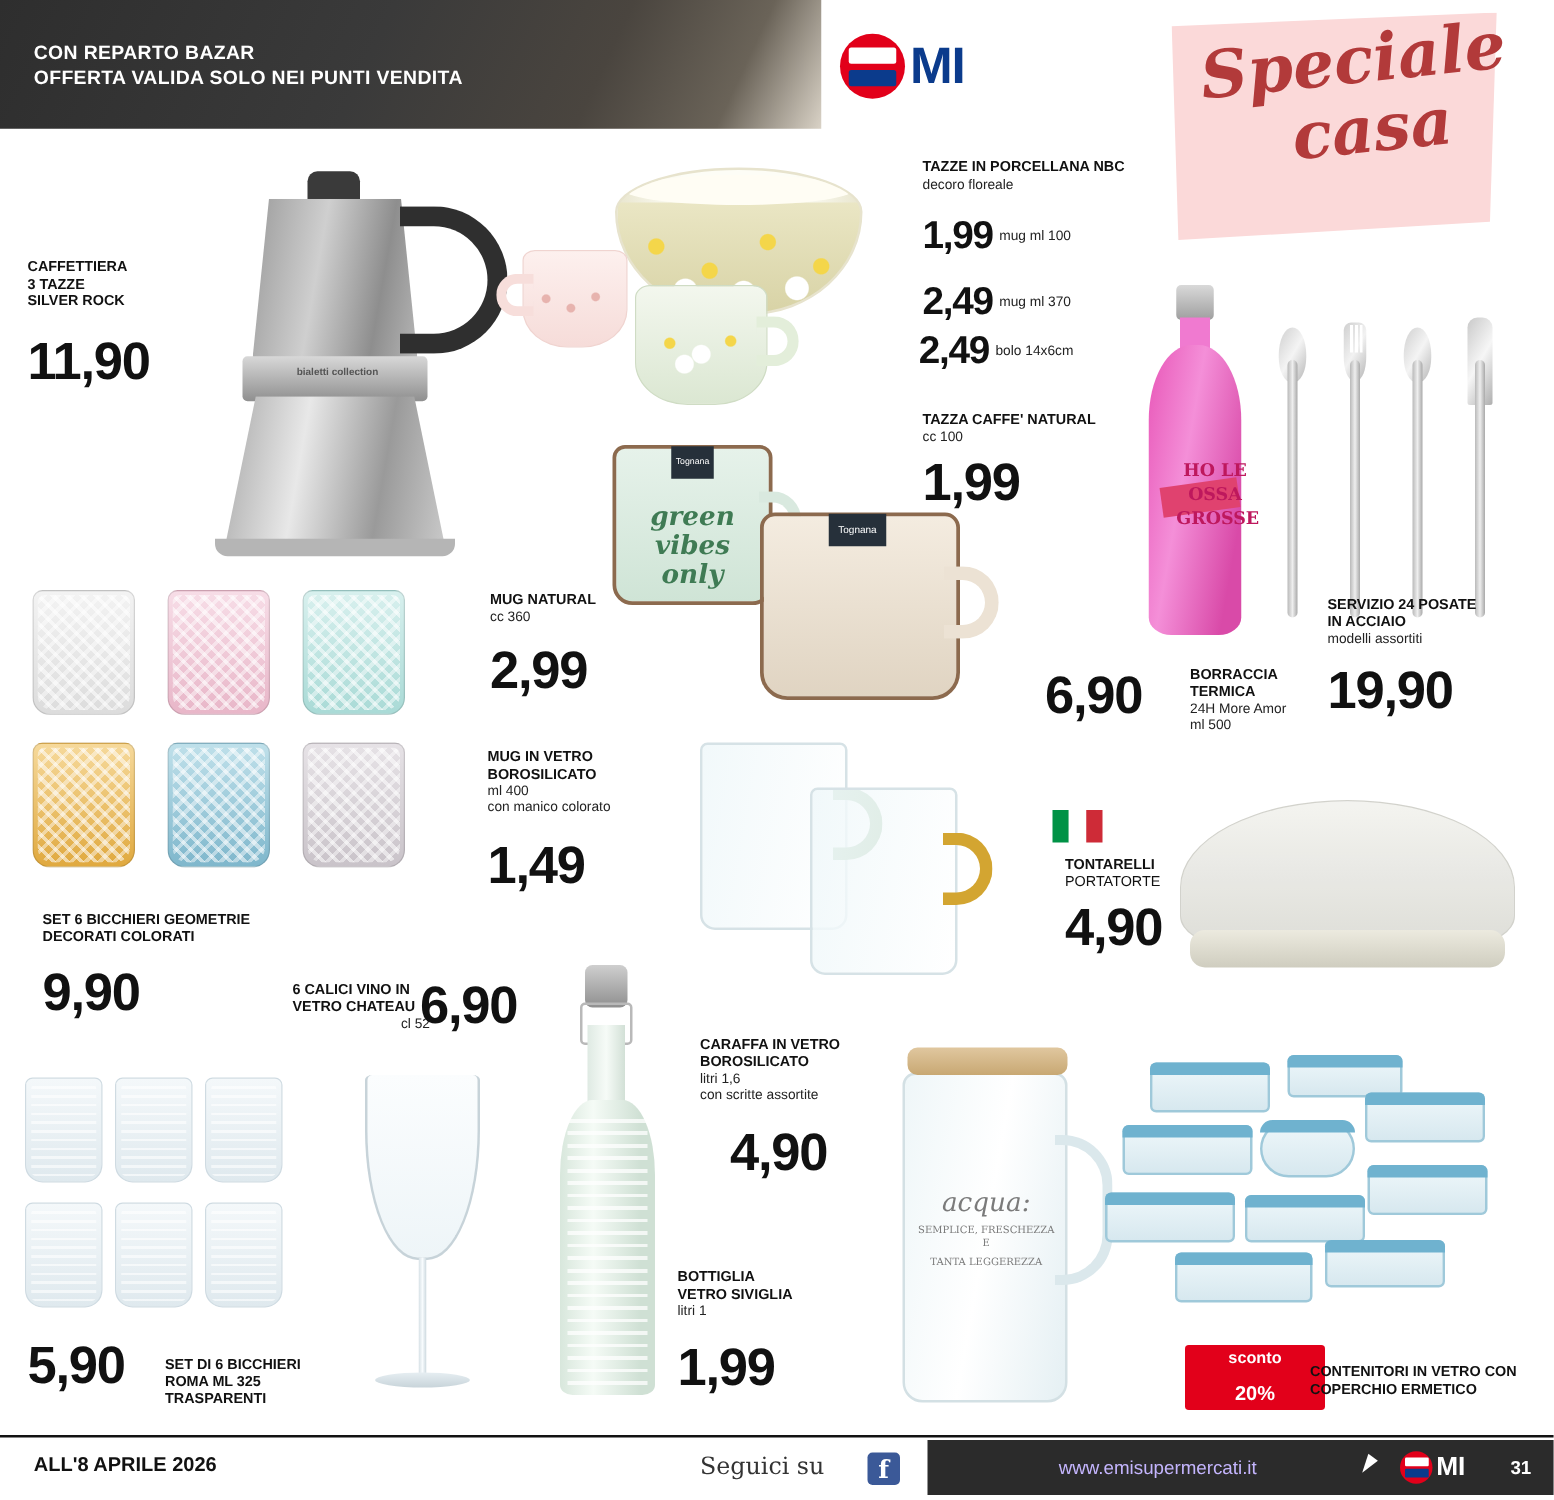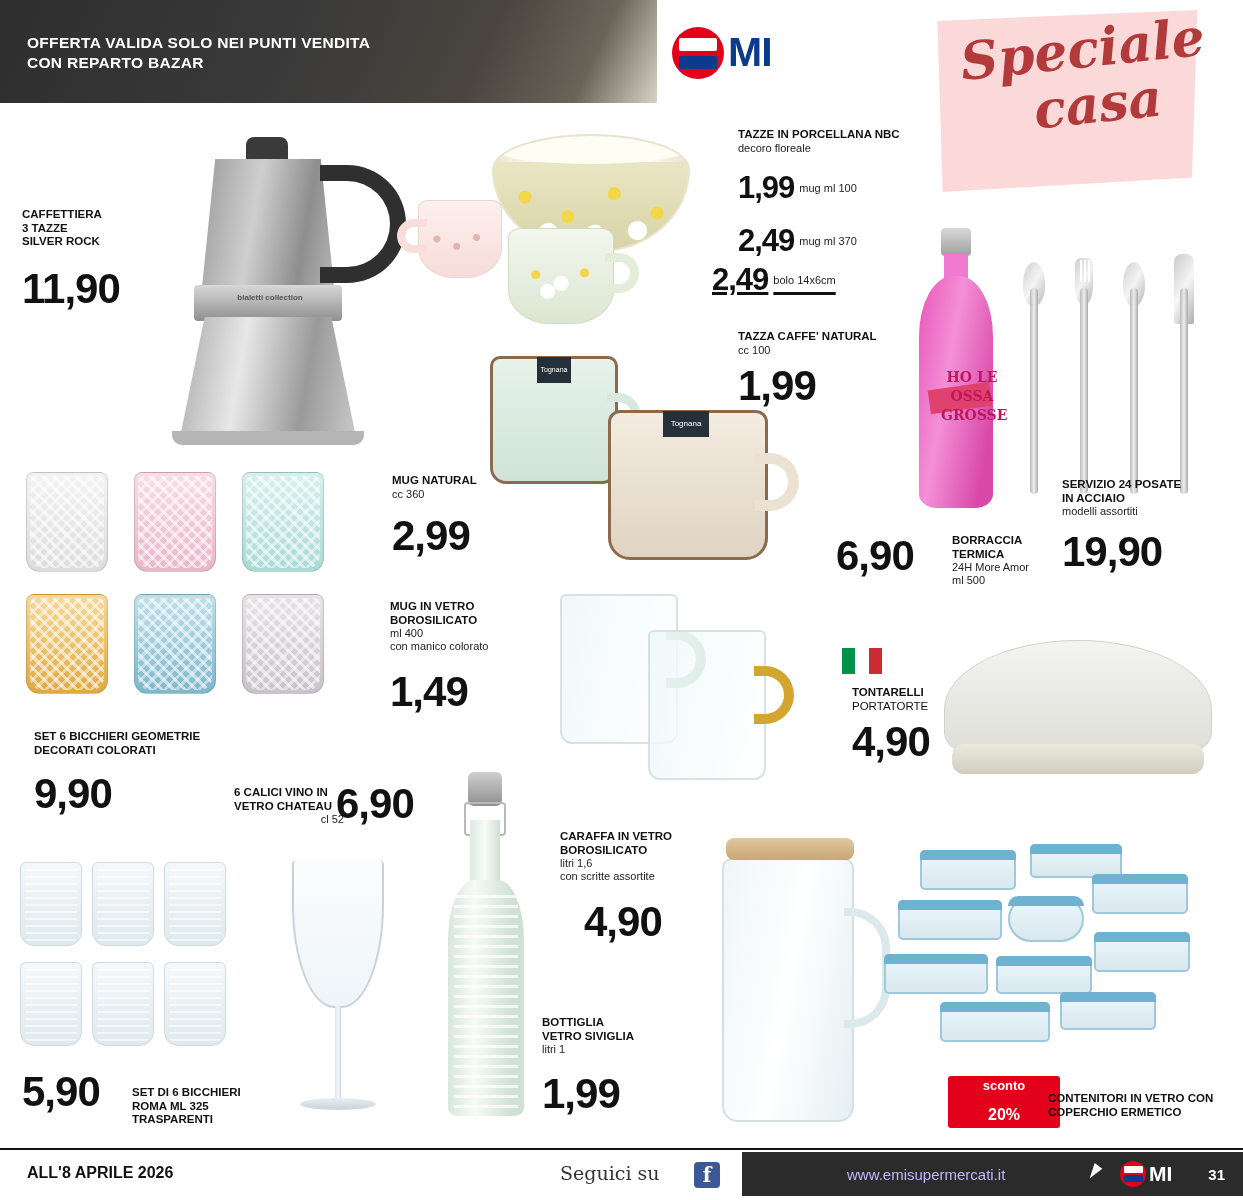--- a/index.html
+++ b/index.html
@@ -465,22 +465,22 @@
   .footer-emi .w2{ color:#fff; font-weight:bold; font-size:21px; margin-left:3px; }
   .page-num{
     position:absolute; right:18px; top:14px; color:#fff; font-weight:bold; font-size:15px;
   }
 </style>
 </head>
 <body>
 
 <div class="top-banner">
   <div class="top-banner-text">
+    <div>CON REPARTO BAZAR</div>
     <div>OFFERTA VALIDA SOLO NEI PUNTI VENDITA</div>
-    <div>CON REPARTO BAZAR</div>
   </div>
 </div>
 
 <div class="emi-logo">
   <div class="emi-circle"></div>
   <div class="emi-word">MI</div>
 </div>
 
 <div class="speciale-tag"></div>
 <div class="speciale-text">
@@ -522,33 +522,38 @@
   <div>TAZZE IN PORCELLANA NBC</div>
   <span class="sub">decoro floreale</span>
 </div>
 
 <div class="price sm" style="left:738px; top:170px;">
   <span>1,99</span><span class="unit">mug ml 100</span>
 </div>
 <div class="price sm" style="left:738px; top:223px;">
   <span>2,49</span><span class="unit">mug ml 370</span>
 </div>
-<div class="price sm" style="left:712px; top:262px;text-decoration:underline;">
+<div class="price sm" style="left:735px; top:262px;">
   <span>2,49</span><span class="unit">bolo 14x6cm</span>
 </div>
 
 <div class="lbl" style="left:738px; top:330px; width:180px;">
   <div>TAZZA CAFFE' NATURAL</div>
   <span class="sub">cc 100</span>
 </div>
 <div class="price" style="left:738px; top:362px;">1,99</div>
 
 <div class="mug-green">
   <div class="tag">Tognana</div>
   <div class="ear"></div>
+  <div class="txt">
+    <div>green</div>
+    <div>vibes</div>
+    <div>only</div>
+  </div>
 </div>
 
 <div class="mug-beige">
   <div class="tag">Tognana</div>
   <div class="ear"></div>
 </div>
 
 <div class="lbl" style="left:392px; top:474px; width:120px;">
   <div>MUG  NATURAL</div>
   <span class="sub">cc 360</span>
@@ -696,20 +701,25 @@
   <div>BOTTIGLIA</div>
   <div>VETRO SIVIGLIA</div>
   <span class="sub">litri 1</span>
 </div>
 <div class="price" style="left:542px; top:1070px;">1,99</div>
 
 <div class="carafe">
   <div class="body3"></div>
   <div class="handle3"></div>
   <div class="lid"></div>
+  <div class="txt3">
+    <span class="big">acqua:</span>
+    <span class="sm2">SEMPLICE, FRESCHEZZA E</span>
+    <span class="sm2">TANTA LEGGEREZZA</span>
+  </div>
 </div>
 <div class="lbl" style="left:560px; top:830px; width:160px;">
   <div>CARAFFA IN VETRO</div>
   <div>BOROSILICATO</div>
   <span class="sub">litri 1,6</span>
   <span class="sub">con scritte assortite</span>
 </div>
 <div class="price" style="left:584px; top:898px;">4,90</div>
 
 <div class="containers">

